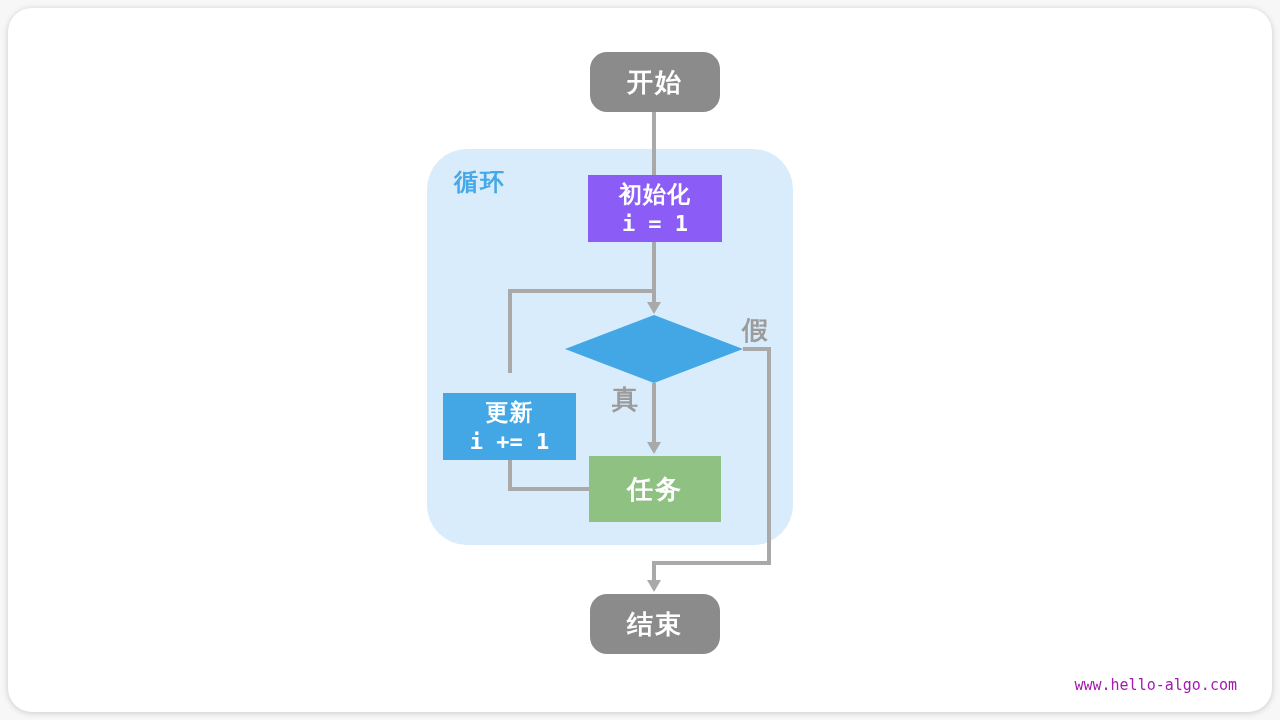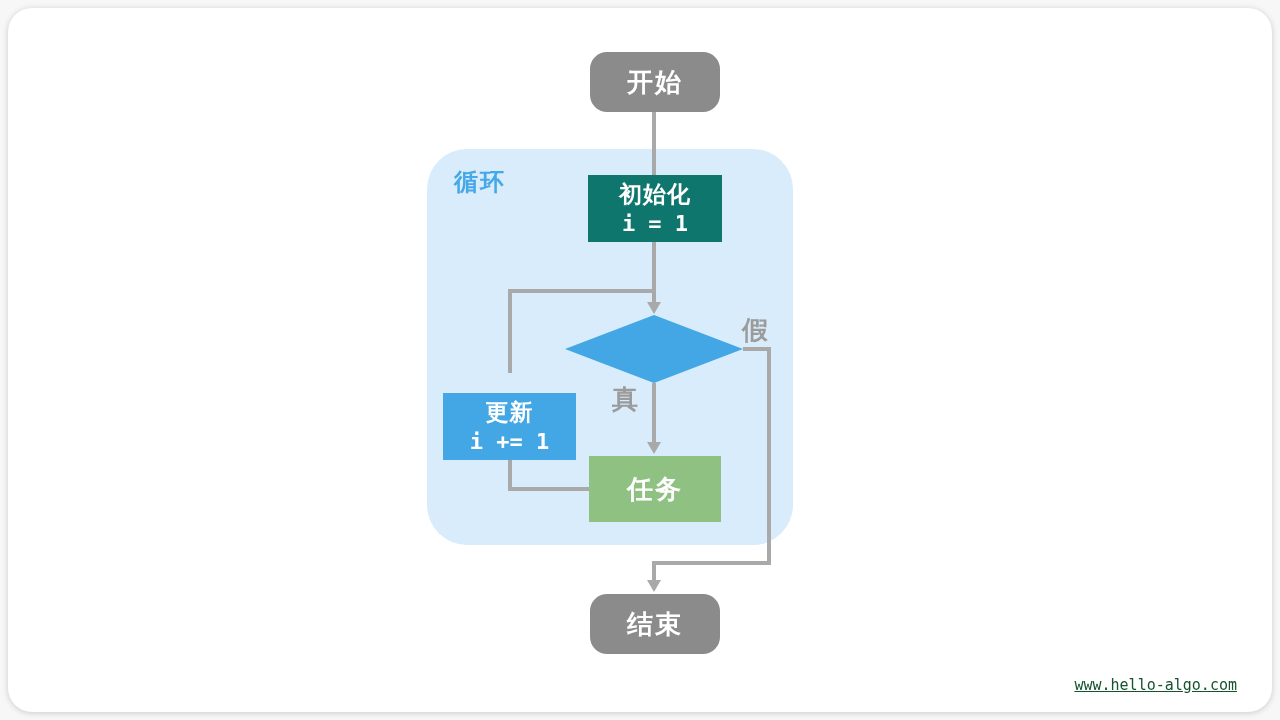--- a/index.html
+++ b/index.html
@@ -22,41 +22,41 @@
 
   .node {
     position: absolute; z-index: 4;
     display: flex; flex-direction: column; align-items: center; justify-content: center;
     color: #ffffff; font-weight: 700; text-align: center;
   }
   .node-start, .node-end { background: #8b8b8b; border-radius: 17px; font-size: 26px; letter-spacing: 2px; }
   .node-start { left: 590px; top: 52px;  width: 130px; height: 60px; }
   .node-end   { left: 590px; top: 594px; width: 130px; height: 60px; }
 
-  .node-init   { left: 588px; top: 175px; width: 134px; height: 67px; background: #0f766e; }
+  .node-init   { left: 588px; top: 175px; width: 134px; height: 67px; background: #8b5cf6; }
   .node-update { left: 443px; top: 393px; width: 133px; height: 67px; background: #43a7e5; }
   .node-task   { left: 589px; top: 456px; width: 132px; height: 66px; background: #8fc183; font-size: 26px; letter-spacing: 2px; }
 
   .node-title { font-size: 23px; line-height: 30px; letter-spacing: 1px; }
   .node-code  { font-family: "DejaVu Sans Mono", monospace; font-size: 22px; line-height: 30px; font-weight: 700; text-align: center; }
 
   .cond-text {
     position: absolute; left: 594px; top: 334px; width: 120px; height: 32px; z-index: 5;
     color: #ffffff; font-family: "DejaVu Sans Mono", monospace; font-size: 25px; font-weight: 700;
     display: flex; align-items: center; justify-content: center;
   }
 
   .edge-label { position: absolute; z-index: 5; color: #9b9b9b; font-size: 26px; font-weight: 700; }
   .label-true  { left: 612px; top: 382px; }
   .label-false { left: 742px; top: 313px; }
   .label-loop  { position: absolute; left: 454px; top: 166px; z-index: 5; color: #45a8e8; font-size: 24px; font-weight: 700; letter-spacing: 2px; }
 
   .watermark {
     position: absolute; right: 43px; top: 676px; z-index: 5;
-    color: #14532d; font-family: "DejaVu Sans Mono", monospace; font-size: 15px; text-decoration: underline;
+    color: #a21caf; font-family: "DejaVu Sans Mono", monospace; font-size: 15px;
   }
 </style>
 </head>
 <body>
 
 <div class="stage">
   <div class="card"></div>
 
   <div class="loop-region"></div>
 

